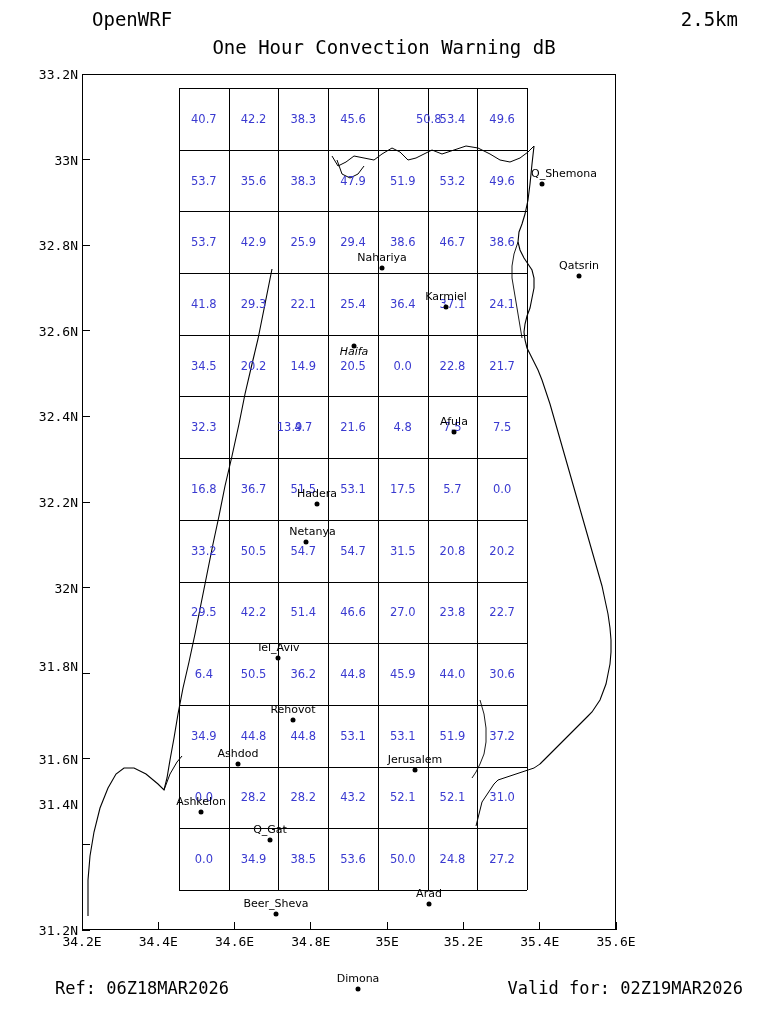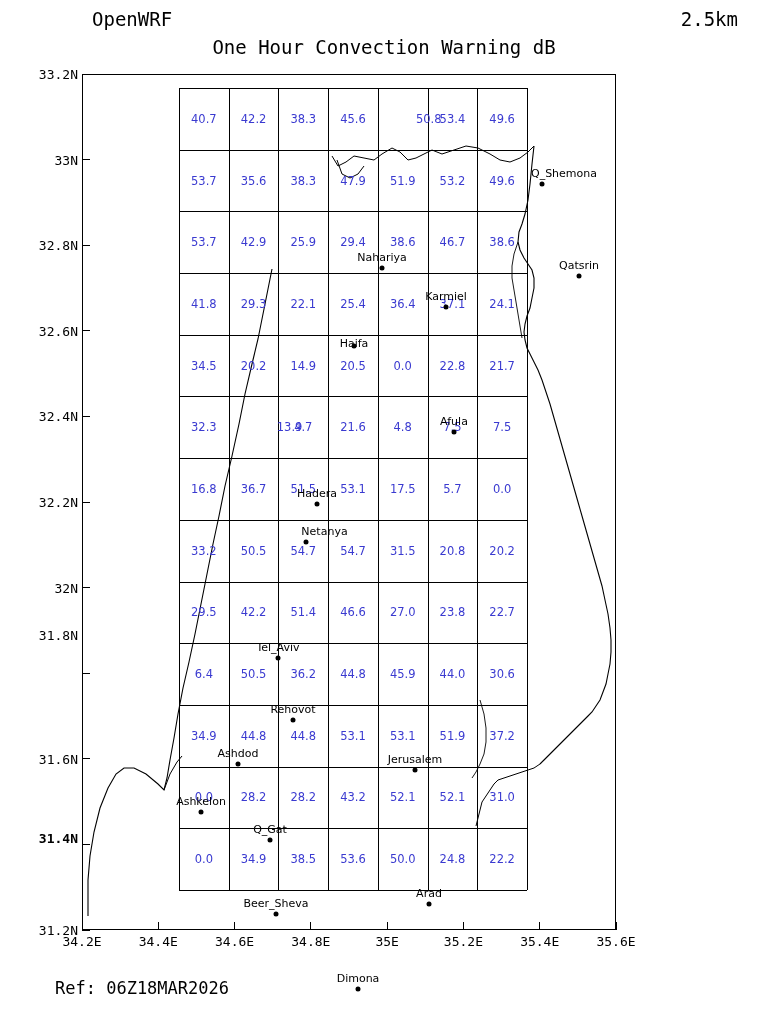--- a/index.html
+++ b/index.html
@@ -254,28 +254,28 @@
     <div class="cellval" style="left: 174px; top: 709.462px; color: rgb(58, 58, 208);">43.2</div>
     <div class="cellval" style="left: 223.714px; top: 709.462px; color: rgb(58, 58, 208);">52.1</div>
     <div class="cellval" style="left: 273.429px; top: 709.462px; color: rgb(58, 58, 208);">52.1</div>
     <div class="cellval" style="left: 323.143px; top: 709.462px; color: rgb(58, 58, 208);">31.0</div>
     <div class="cellval" style="left: 24.8571px; top: 771.154px; color: rgb(58, 58, 208);">0.0</div>
     <div class="cellval" style="left: 74.5714px; top: 771.154px; color: rgb(58, 58, 208);">34.9</div>
     <div class="cellval" style="left: 124.286px; top: 771.154px; color: rgb(58, 58, 208);">38.5</div>
     <div class="cellval" style="left: 174px; top: 771.154px; color: rgb(58, 58, 208);">53.6</div>
     <div class="cellval" style="left: 223.714px; top: 771.154px; color: rgb(58, 58, 208);">50.0</div>
     <div class="cellval" style="left: 273.429px; top: 771.154px; color: rgb(58, 58, 208);">24.8</div>
-    <div class="cellval" style="left: 323.143px; top: 771.154px; color: rgb(58, 58, 208);">22.2</div>
+    <div class="cellval" style="left: 323.143px; top: 771.154px; color: rgb(58, 58, 208);">27.2</div>
   </div>
 
 <div id="ylabels">
     <div class="ylab" style="top: 930px;">31.2N</div>
-    <div class="ylab" style="top: 838px; font-weight: bold;">31.4N</div>
+    <div class="ylab" style="top: 804px;">31.4N</div>
     <div class="ylab" style="top: 758.8px; margin-left: 20px;">31.6N</div>
-    <div class="ylab" style="top: 635px;">31.8N</div>
+    <div class="ylab" style="top: 666px;">31.8N</div>
     <div class="ylab" style="top: 587.6px;">32N</div>
     <div class="ylab" style="top: 502px;">32.2N</div>
     <div class="ylab" style="top: 416.4px;">32.4N</div>
     <div class="ylab" style="top: 330.8px;">32.6N</div>
     <div class="ylab" style="top: 245.2px;">32.8N</div>
     <div class="ylab" style="top: 159.6px;">33N</div>
     <div class="ylab" style="top: 74px;">33.2N</div>
   </div>
 <div id="xlabels">
     <div class="xlab" style="left: 82px; top: 0px;">34.2E</div>
@@ -300,33 +300,33 @@
     <div class="city">
       <div class="dot" style="left: 300px; top: 194px;"></div>
       <div class="nm" style="left: 300px; top: 190px;">Nahariya</div>
     </div>
     <div class="city">
       <div class="dot" style="left: 364px; top: 233px;"></div>
       <div class="nm" style="left: 364px; top: 229px;">Karmiel</div>
     </div>
     <div class="city">
       <div class="dot" style="left: 272px; top: 272px;"></div>
-      <div class="nm" style="left: 272px; top: 276px;">Haifa</div>
+      <div class="nm" style="left: 272px; top: 284px; font-style: italic;">Haifa</div>
     </div>
     <div class="city">
       <div class="dot" style="left: 372px; top: 358px;"></div>
       <div class="nm" style="left: 372px; top: 354px;">Afula</div>
     </div>
     <div class="city">
       <div class="dot" style="left: 235px; top: 430px;"></div>
       <div class="nm" style="left: 235px; top: 426px;">Hadera</div>
     </div>
     <div class="city">
       <div class="dot" style="left: 224px; top: 468px;"></div>
-      <div class="nm" style="left: 236px; top: 464px; padding-left: 13px;">Netanya</div>
+      <div class="nm" style="left: 224px; top: 464px; padding-left: 13px;">Netanya</div>
     </div>
     <div class="city">
       <div class="dot" style="left: 196px; top: 584px;"></div>
       <div class="nm" style="left: 196px; top: 580px;">Tel_Aviv</div>
     </div>
     <div class="city">
       <div class="dot" style="left: 211px; top: 646px;"></div>
       <div class="nm" style="left: 211px; top: 642px;">Rehovot</div>
     </div>
     <div class="city">
@@ -354,20 +354,21 @@
       <div class="nm" style="left: 347px; top: 826px;">Arad</div>
     </div>
     <div class="city">
       <div class="dot" style="left: 276px; top: 915px;"></div>
       <div class="nm" style="left: 276px; top: 911px;">Dimona</div>
     </div>
   </div>
 
 <div id="footer">
   <div id="ref">Ref: 06Z18MAR2026</div>
+  <div id="valid">Valid for: 02Z19MAR2026</div>
 </div>
 
 <div class="tick" style="left: 82px; top: 929.5px; width: 8px; height: 1px;"></div>
 <div class="tick" style="left: 82px; top: 843.9px; width: 8px; height: 1px;"></div>
 <div class="tick" style="left: 82px; top: 758.3px; width: 8px; height: 1px;"></div>
 <div class="tick" style="left: 82px; top: 672.7px; width: 8px; height: 1px;"></div>
 <div class="tick" style="left: 82px; top: 587.1px; width: 8px; height: 1px;"></div>
 <div class="tick" style="left: 82px; top: 501.5px; width: 8px; height: 1px;"></div>
 <div class="tick" style="left: 82px; top: 415.9px; width: 8px; height: 1px;"></div>
 <div class="tick" style="left: 82px; top: 330.3px; width: 8px; height: 1px;"></div>

